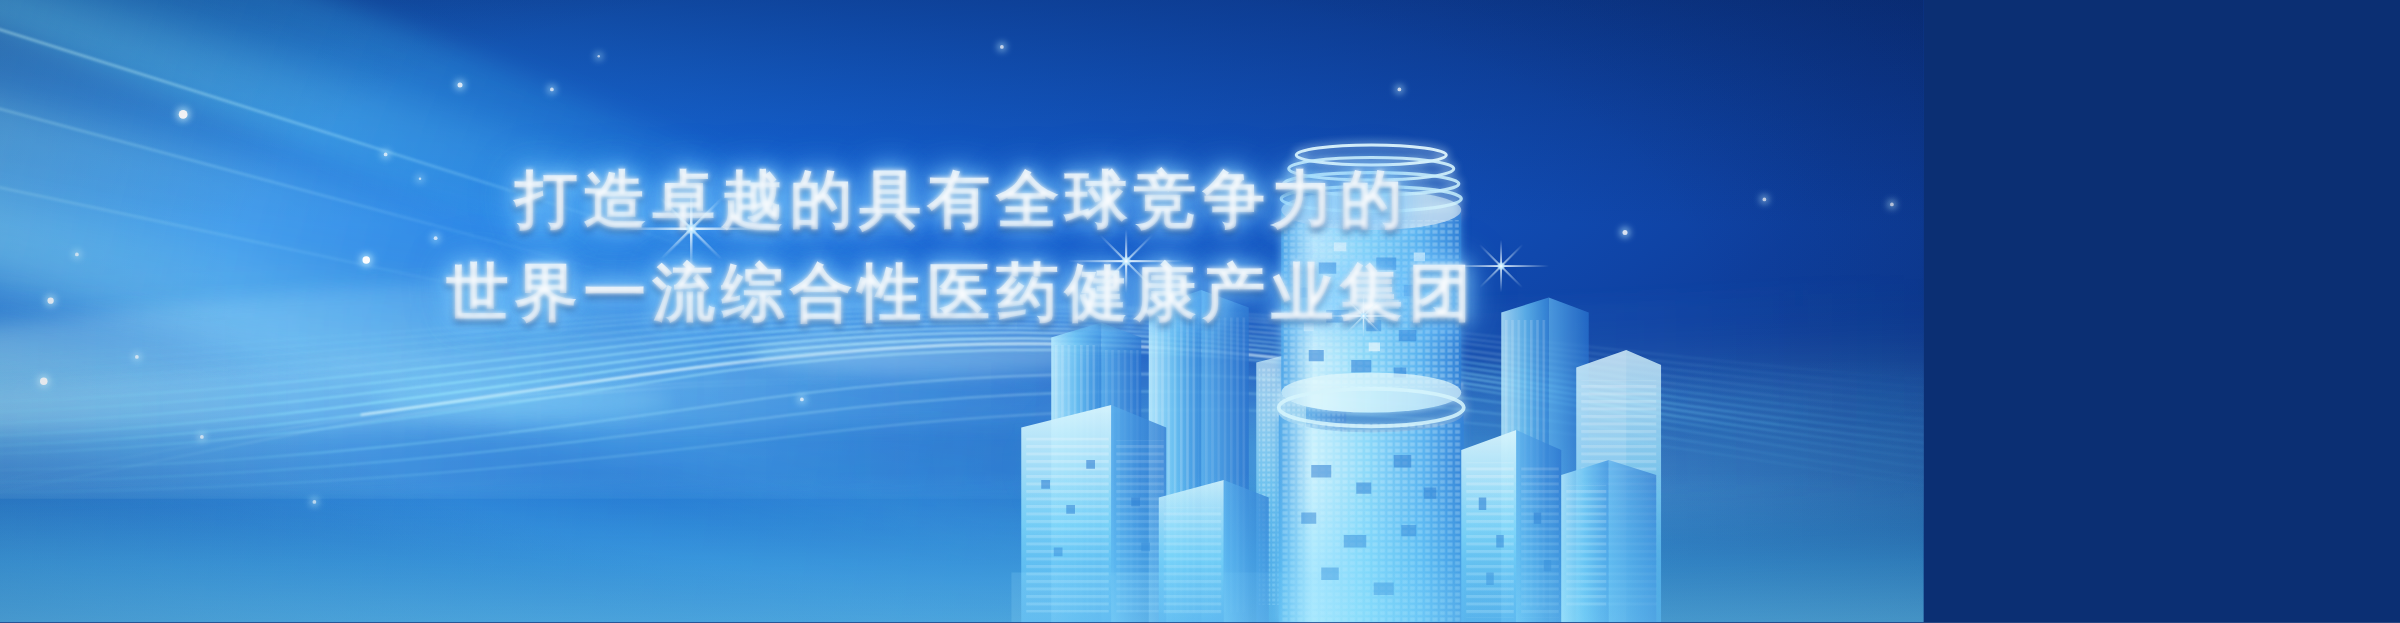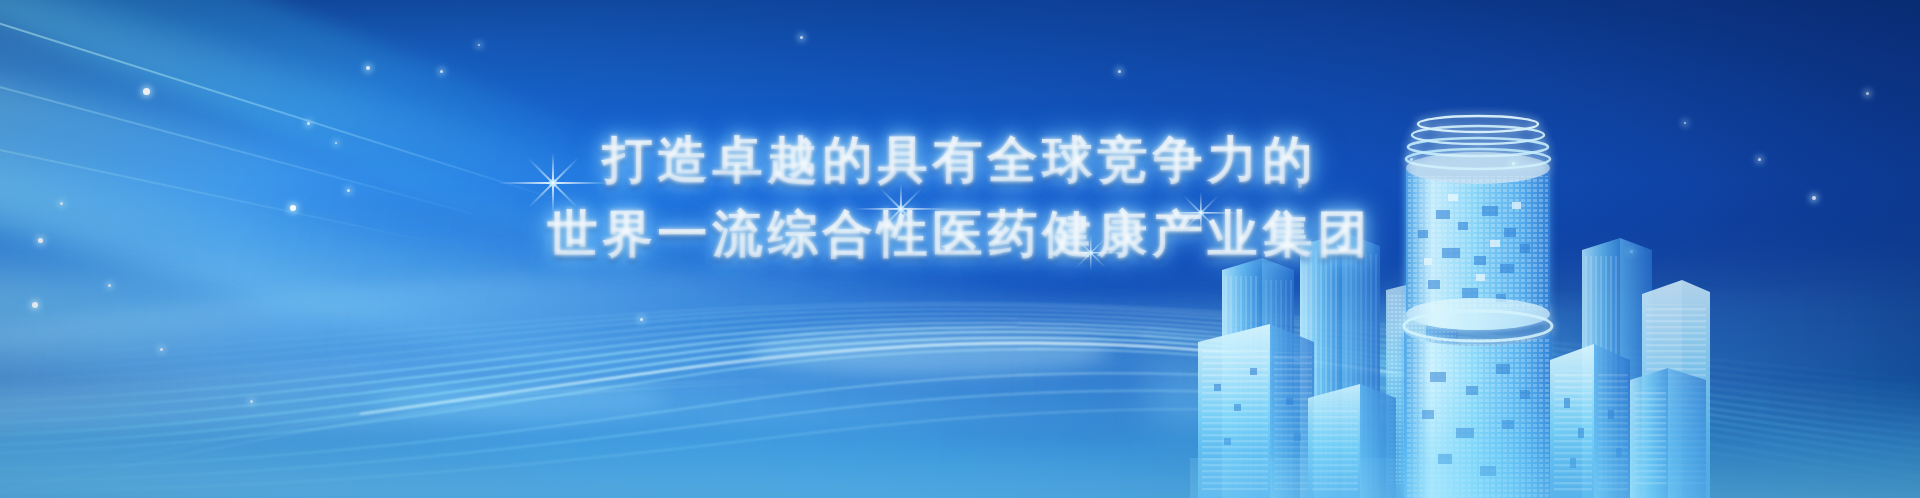--- a/index.html
+++ b/index.html
@@ -1,21 +1,21 @@
 <!DOCTYPE html>
 <html><head>
 <meta charset="utf-8">
 <title>Corporate Banner</title>
 <style>
   html,body{margin:0;padding:0;background:#0b2f73;}
   *{box-sizing:border-box;}
 
   .banner{
     position:relative;
-    width:1920px;
+    width:1539px;
     height:498px;
     overflow:hidden;
     font-family:"Liberation Serif", serif;
     background:
       radial-gradient(120% 140% at 18% 8%, #1f7ff0 0%, #1668dc 22%, #1356c4 42%, #0e3f9e 66%, #0b2f7a 100%);
   }
 
   
   .vignette{
     position:absolute; inset:0;

